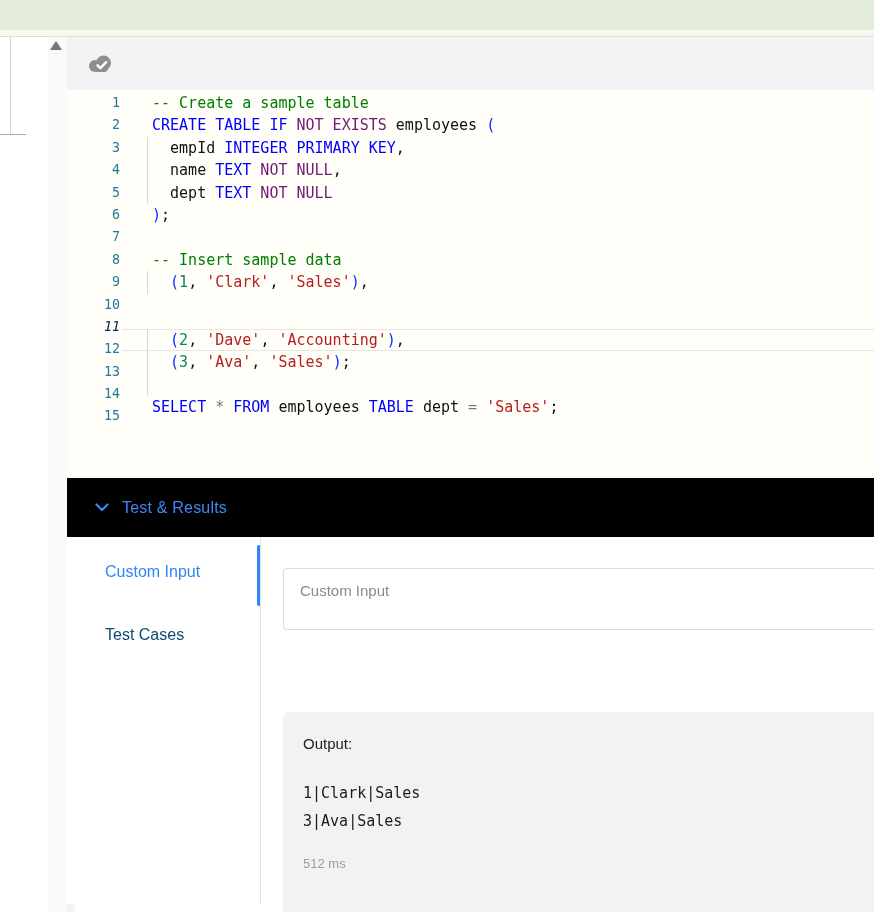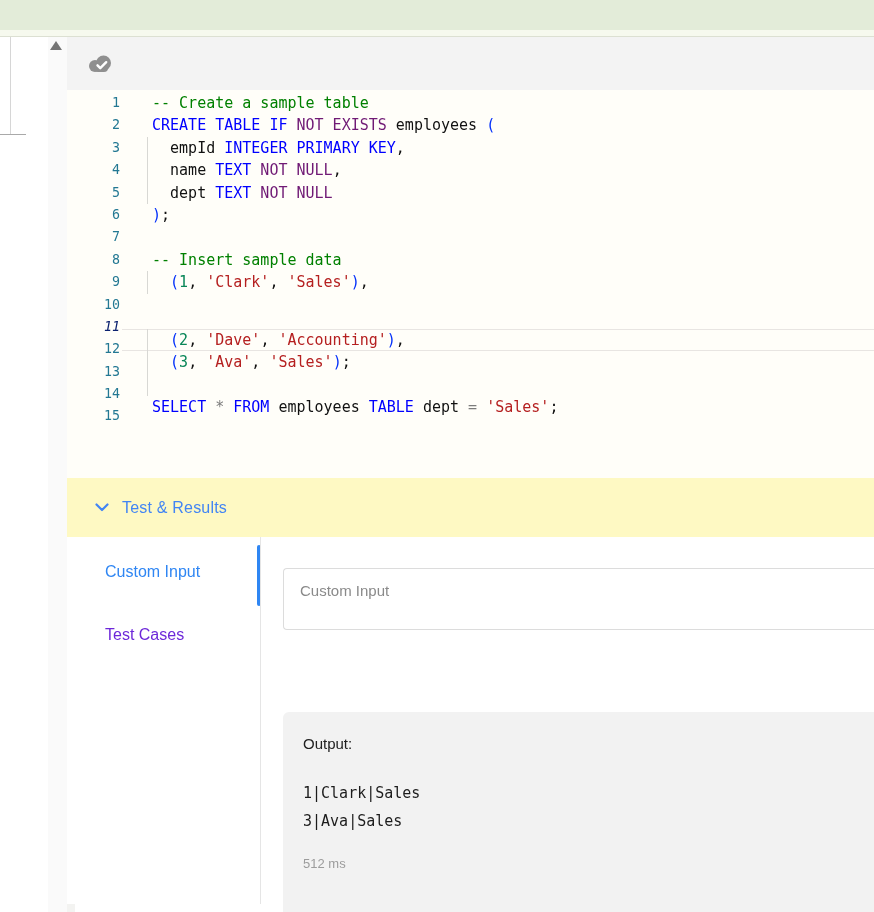--- a/index.html
+++ b/index.html
@@ -39,29 +39,29 @@
   .tk-kw { color:#0000ff; }
   .tk-gr { color:#701a75; }
   .tk-cm { color:#008000; }
   .tk-st { color:#b52020; }
   .tk-nu { color:#098658; }
   .tk-br { color:#0431fa; }
   .tk-op { color:#7c7c7c; }
   .tk-id, .tk-pu { color:#111111; }
 
   
-  .results-header { position:absolute; left:0; top:441px; width:100%; height:59px; background:#fef9c3;
+  .results-header { position:absolute; left:0; top:441px; width:100%; height:59px; background:#000000;
                     display:flex; align-items:center; cursor:pointer; }
   .chev { margin-left:28px; display:inline-flex; }
   .results-title { margin-left:13px; font-size:16px; font-weight:500; color:#4285f4; letter-spacing:.2px; }
 
   
   .results-body { position:absolute; left:0; top:500px; width:100%; bottom:8px; background:#ffffff; }
   .tabs { position:absolute; left:8px; top:0; width:185px; }
-  .tab { display:flex; align-items:center; padding-left:30px; font-size:16px; font-weight:500; color:#6d28d9; cursor:pointer; }
+  .tab { display:flex; align-items:center; padding-left:30px; font-size:16px; font-weight:500; color:#0c4a6e; cursor:pointer; }
   .tab.active { color:#2f86f3; }
   .tab:nth-child(1) { height:69px; }
   .tab:nth-child(2) { height:58px; }
   .indicator { position:absolute; left:190px; top:8px; width:4px; height:61px; background:#2f86f3; border-radius:2px; }
   .vdivider { position:absolute; left:193px; top:0; bottom:0; width:1px; background:#e5e5e5; }
 
   .content { position:absolute; left:216px; right:0; top:0; bottom:0; }
   .custom-input { position:absolute; left:0; top:31px; width:100%; height:62px;
                   border:1px solid #dcdcdc; border-right:none; border-radius:4px 0 0 4px;
                   padding:13px 16px; font-family:"Liberation Sans", sans-serif; font-size:15px; color:#333;

